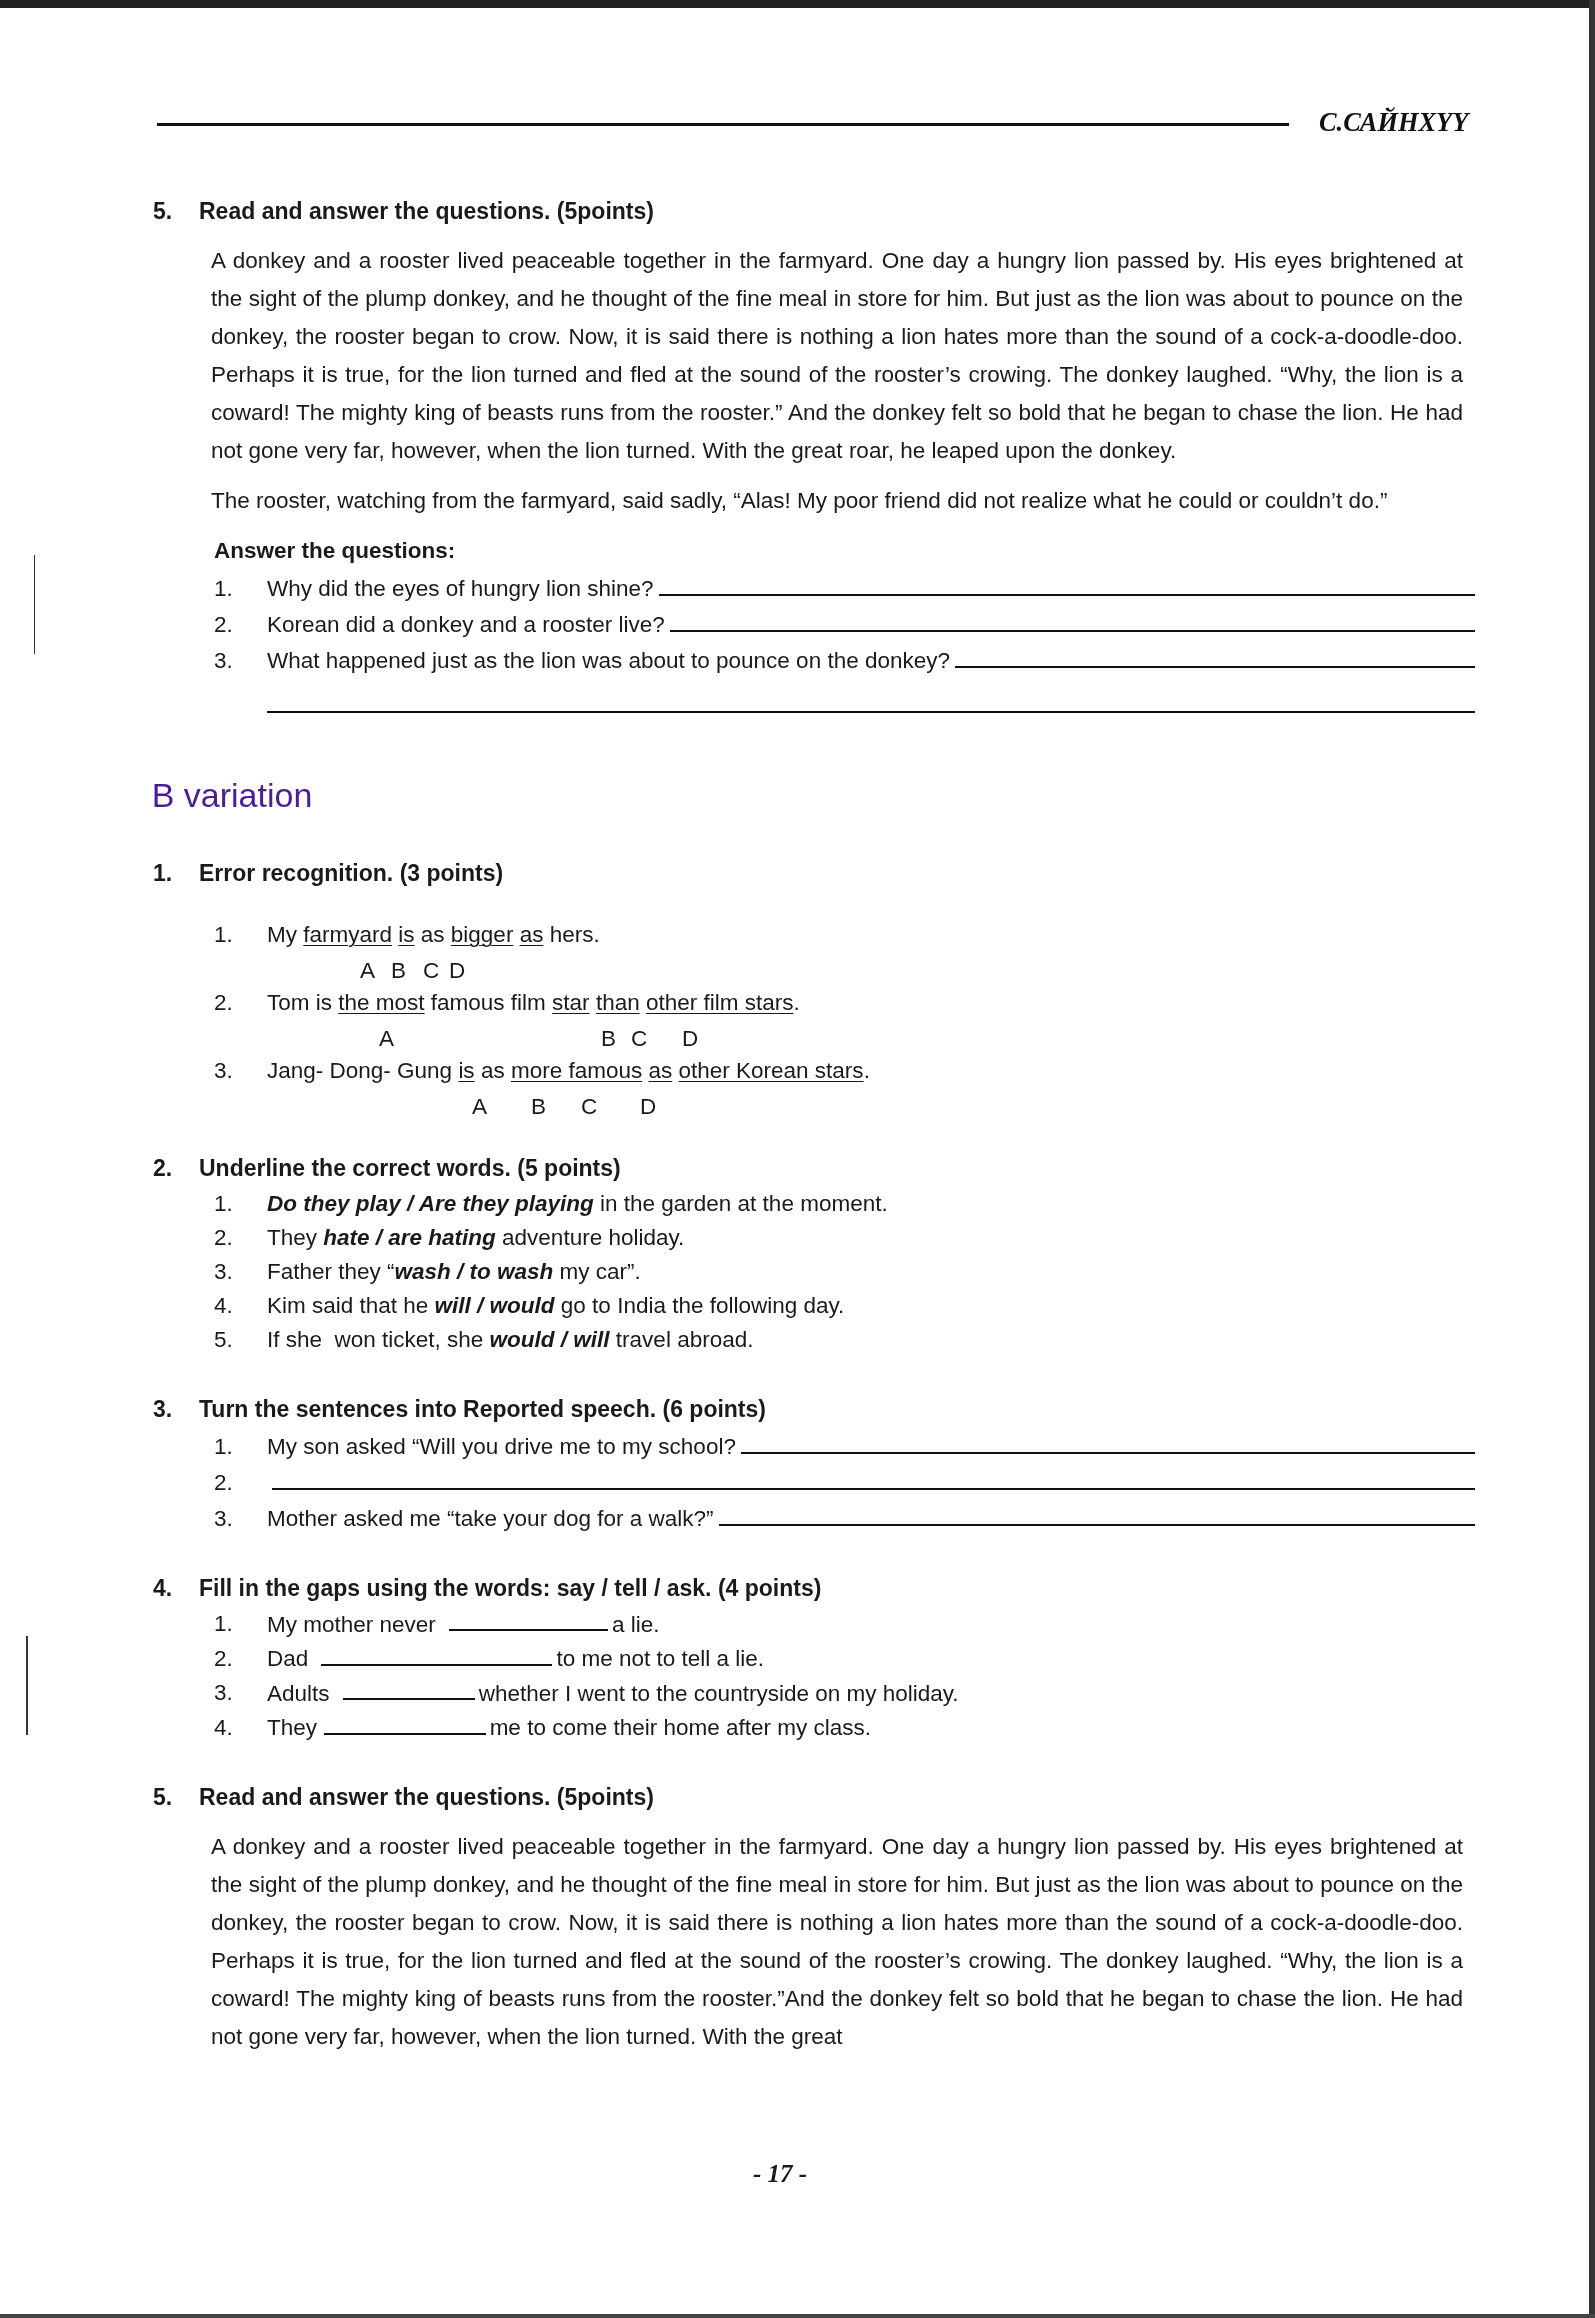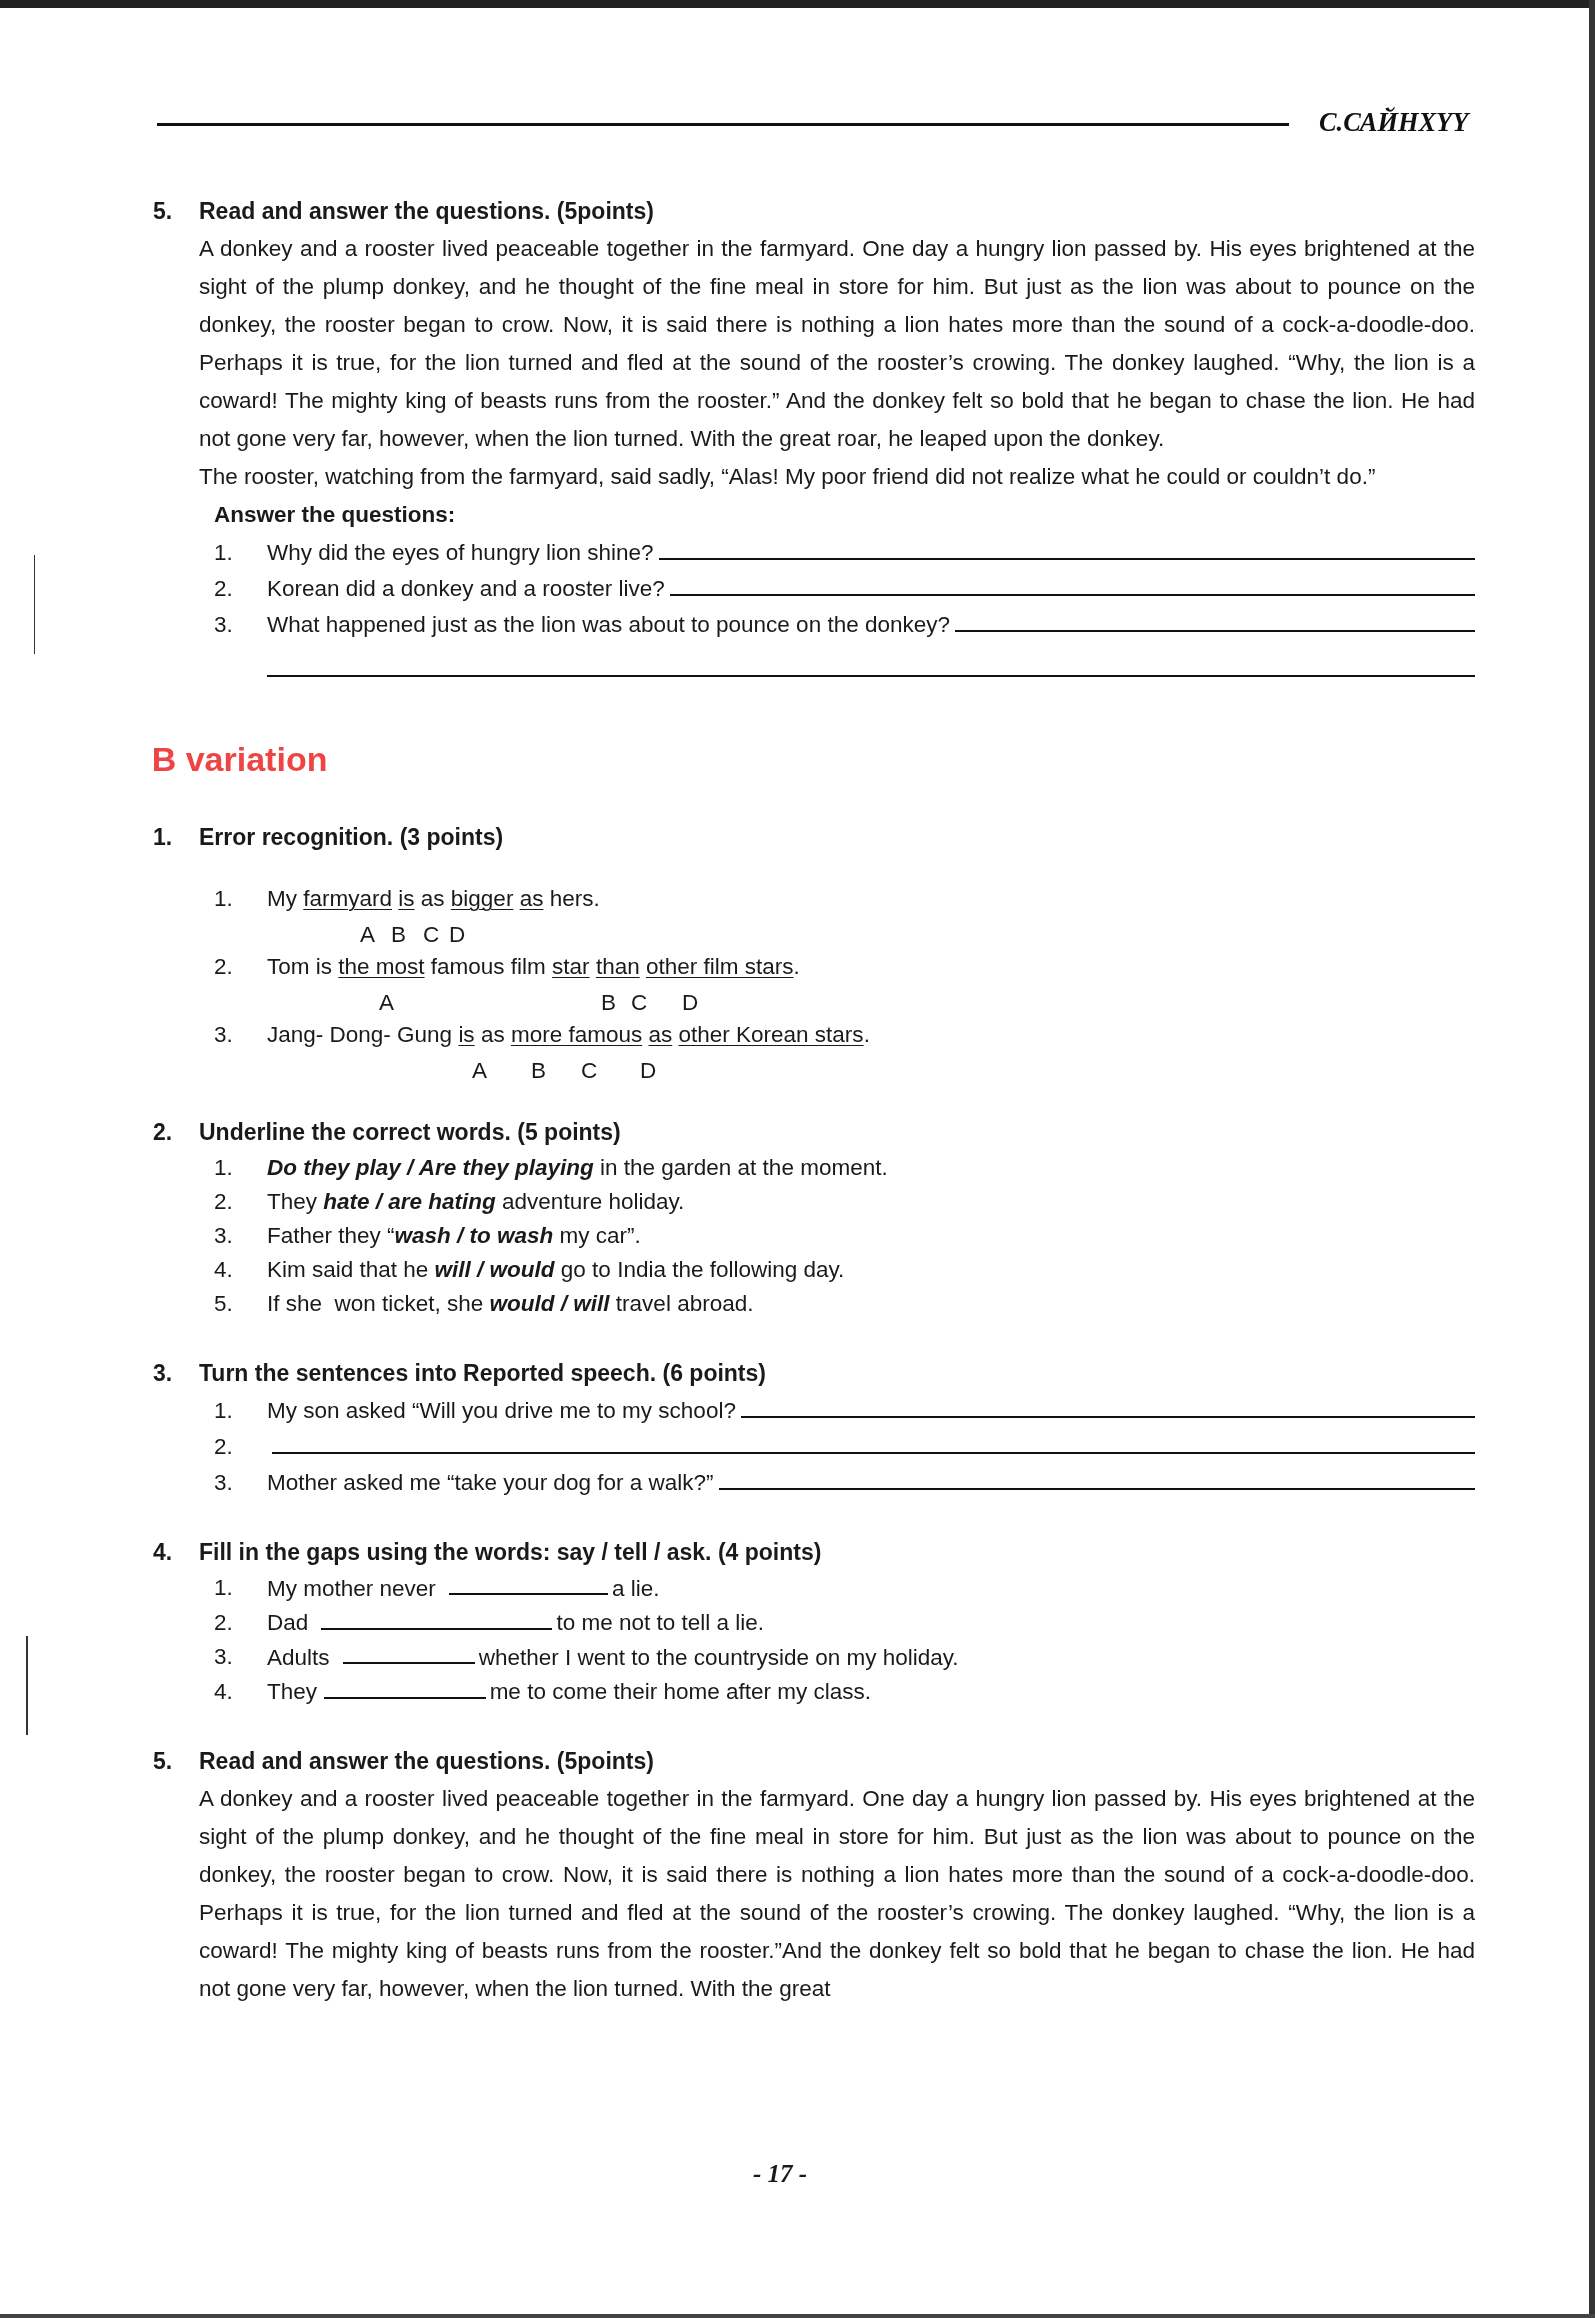--- a/index.html
+++ b/index.html
@@ -10,29 +10,29 @@
   .page-edge-bottom { position: absolute; left: 0; bottom: 0; width: 1596px; height: 5.3px; background: #444; }
 
   .header-rule { position: absolute; left: 157px; top: 123px; width: 1132px; height: 3.3px; background: #111; }
   .header-title { position: absolute; left: 1319px; top: 107px; font-family: "Liberation Serif", serif;
                   font-style: italic; font-weight: bold; font-size: 26.4px; color: #111; }
 
   .content { position: absolute; left: 153px; top: 192px; width: 1322px; font-size: 22.5px; line-height: 38px; }
   .sec-head { display: flex; font-weight: bold; font-size: 23px; }
   .sec-num { width: 46px; flex: none; }
   .para { margin-left: 46px; text-align: justify; font-size: 22.5px; line-height: 38px; }
-  .para p { margin: 0; }
+  .para p { margin: 12px; }
   .sub-head { margin-left: 61px; font-weight: bold; font-size: 22.5px; }
   .list { margin-left: 61px; }
   .item { display: flex; align-items: baseline; line-height: 34px; }
   .item-num { width: 53px; flex: none; }
   .fill-line { flex: 1; border-bottom: 2px solid #111; margin-left: 5.3px; height: 24px; }
   .blank-full { margin-left: 114px; border-bottom: 2px solid #111; height: 33px; }
 
-  .variation-title { font-weight: bold; font-size: 34px; color: #ef4444; margin: 63px 0 40px -1.3px; }
+  .variation-title { font-weight: normal; font-size: 34px; color: #4c1d95; margin: 63px 0 40px -1.3px; }
 
   .er-item { margin-left: 61px; }
   .er-sent { display: flex; line-height: 34px; }
   .er-letters { position: relative; height: 34px; margin-left: 53px; }
   .er-letters span { position: absolute; top: 0; }
   u { text-decoration-thickness: 1.3px; text-underline-offset: 3.3px; }
   .choice { font-weight: bold; font-style: italic; }
   .gap { display: inline-block; border-bottom: 2px solid #111; height: 22.5px; vertical-align: baseline; margin: 0 4px; }
 
   .page-number { position: absolute; left: 753px; top: 2160px; font-family: "Liberation Serif", serif;

